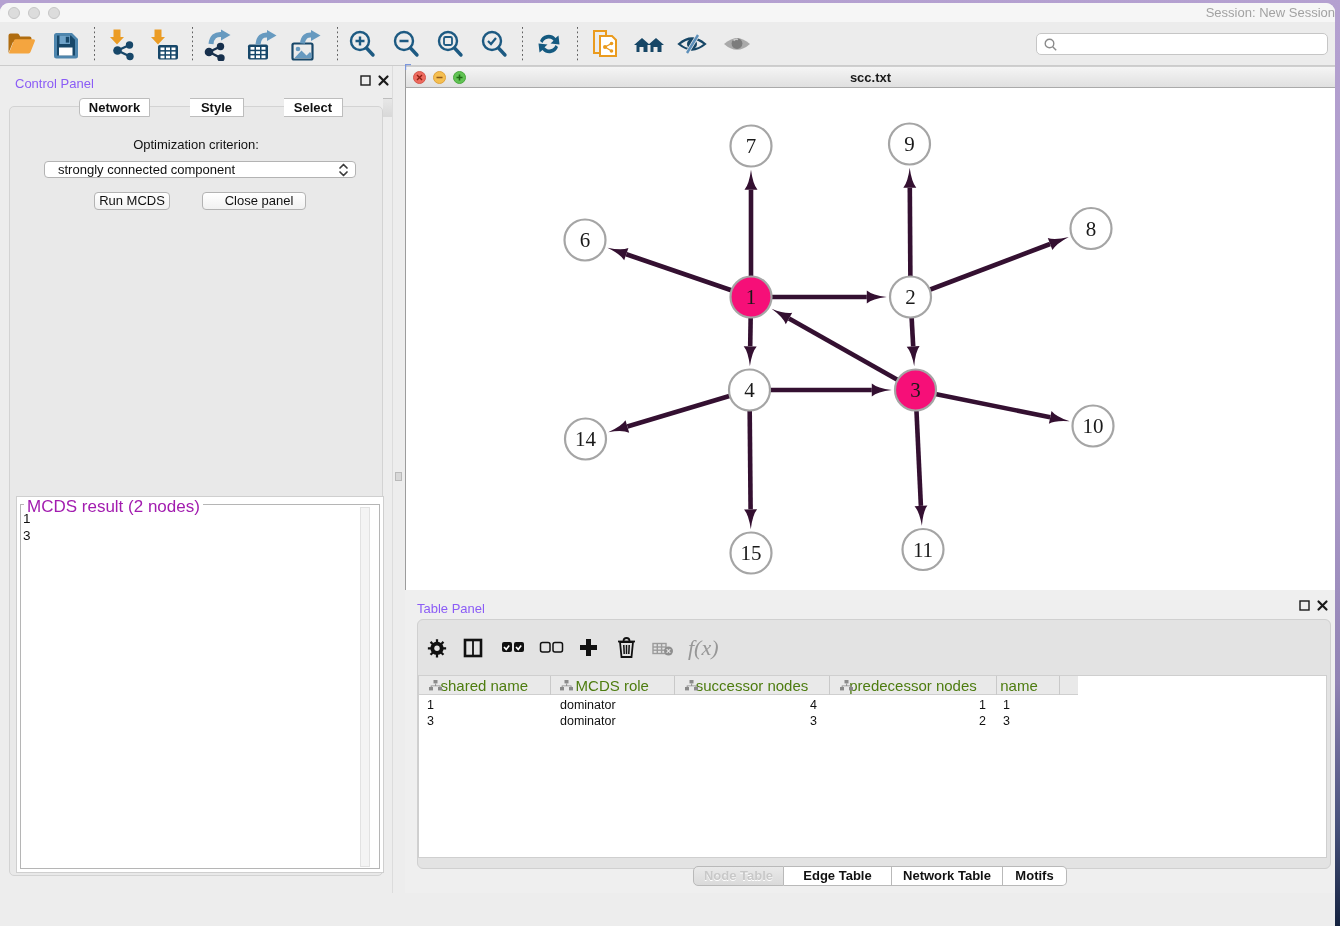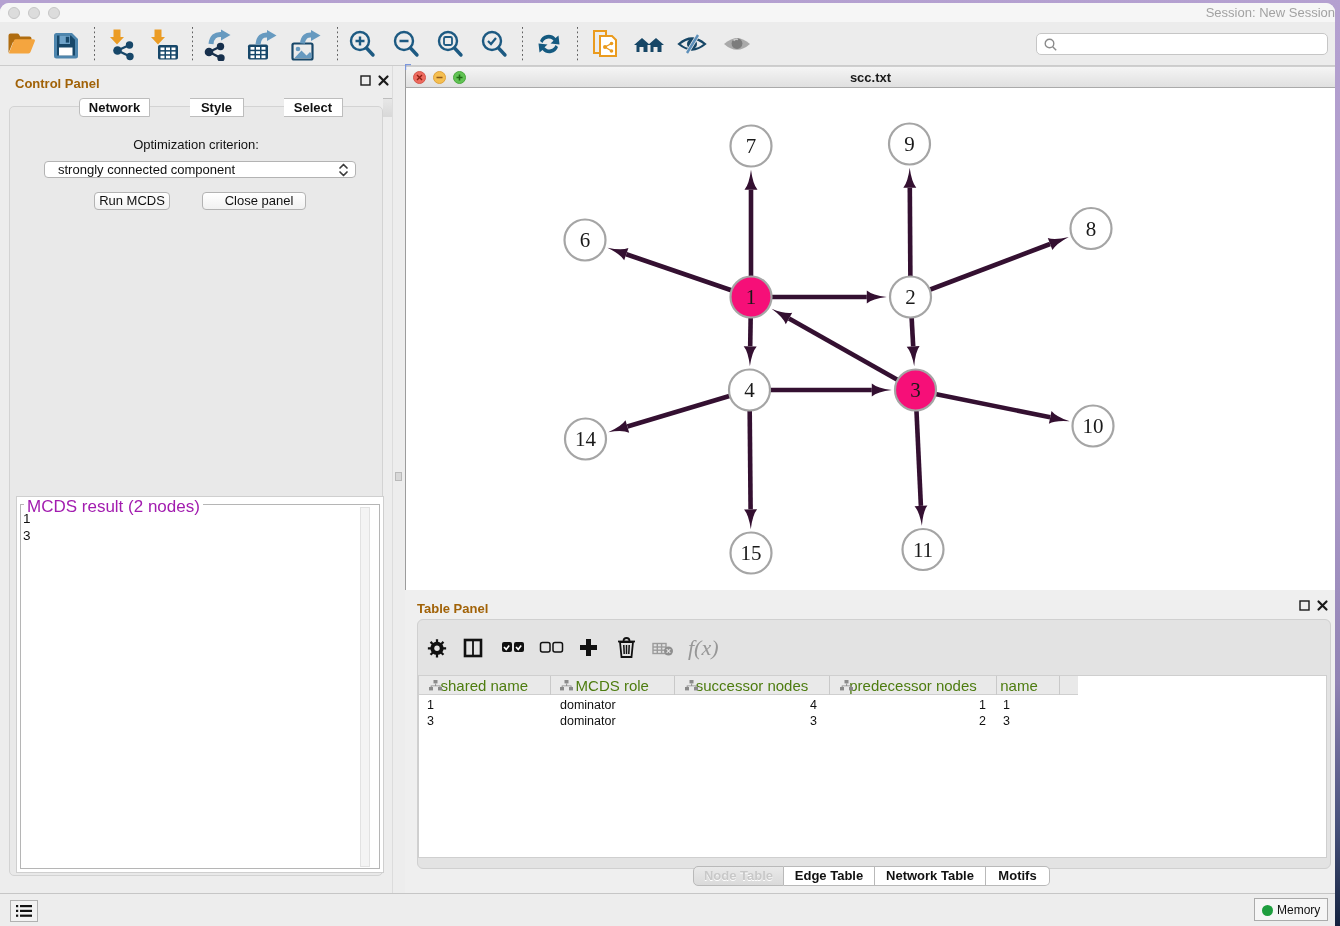--- a/index.html
+++ b/index.html
@@ -16,21 +16,21 @@
 .titlebar { position:absolute; left:0; top:0; width:100%; height:19px; background:#f6f6f6; }
 .tl-circ { position:absolute; top:4px; width:12px; height:12px; border-radius:50%; background:#dcdcdc; border:1px solid #c5c5c5; }
 .wintitle { position:absolute; left:0; top:0; width:100%; text-align:right; font-size:13px; line-height:20px; color:#a2a2a2; }
 
 .toolbar { position:absolute; left:0; top:19px; width:100%; height:44px; background:#ececec; border-bottom:1px solid #cccccc; }
 .tsep { position:absolute; top:5px; height:34px; width:1px; background-image:linear-gradient(#606060 1.5px, transparent 1.5px); background-size:1px 4.5px; }
 .ticon { position:absolute; top:5px; }
 .searchbox { position:absolute; left:1036px; top:11px; width:292px; height:22px; background:#fff; border:1px solid #c6c6c6; border-radius:5px; }
 
 .cpanel { position:absolute; left:0; top:63px; width:392px; height:827px; background:#ededed; }
-.paneltitle { font-size:13px; color:#a16207;font-weight:bold; }
+.paneltitle { font-size:13px; color:#8b5cf6; }
 .cp-content { position:absolute; left:9px; top:40px; width:374px; height:770px; background:#e9e9e9; border:1px solid #d3d3d3; border-radius:5px; }
 .tabs { position:absolute; display:flex; height:19px;gap:40px; }
 .tab { font-size:13px; font-weight:bold; letter-spacing:0px; color:#111; background:#fff; border:1px solid #bdbdbd; border-left:none; line-height:17px; text-align:center; }
 .tab.first { border-left:1px solid #bdbdbd; border-radius:4px 0 0 4px; }
 .tab.last { border-radius:0 4px 4px 0; }
 .tab.sel { background:linear-gradient(#e7e7e7,#d9d9d9); color:#c9c9c9; text-shadow:0 1px 0 #ffffff; border-bottom-color:#d9d9d9; }
 .btn { position:absolute; background:linear-gradient(#ffffff,#f1f1f1); border:1px solid #b3b3b3; border-radius:4px; font-size:13px; color:#111; text-align:center; }
 
 .netwin { position:absolute; left:405px; top:63px; width:930px; height:524px; }
 .nw-title { position:absolute; left:0; top:0; width:100%; height:22px; background:linear-gradient(#f5f5f5,#e0e0e0); border-top:1px solid #cfcfcf; border-left:1px solid #9c9c9c; border-bottom:1px solid #aaaaaa; }
@@ -416,36 +416,18 @@
       <div class="trow" style="left:584px;top:21px;">1</div>
       <div class="trow" style="left:8px;top:37px;">3</div>
       <div class="trow" style="left:141px;top:37px;">dominator</div>
       <div class="trow" style="left:256px;top:37px;width:142px;text-align:right;">3</div>
       <div class="trow" style="left:411px;top:37px;width:156px;text-align:right;">2</div>
       <div class="trow" style="left:584px;top:37px;">3</div>
     </div>
 
     <div style="position:absolute;left:288px;top:276px;display:flex;height:20px;">
       <div class="btab" style="width:91px;border-left:1px solid #b9b9b9;border-radius:5px 0 0 5px;background:linear-gradient(#e9e9e9,#dadada);color:#c8c8c8;text-shadow:0 1px 0 #fff;">Node Table</div>
-      <div class="btab" style="width:91px;">Edge Table</div>
+      <div class="btab" style="width:108px;">Edge Table</div>
       <div class="btab" style="width:111px;">Network Table</div>
       <div class="btab" style="width:64px;border-radius:0 5px 5px 0;">Motifs</div>
     </div>
   </div>
-  <div class="statusbar" id="statusbar">
-    <div style="position:absolute;left:10px;top:6px;width:28px;height:22px;background:#f2f2f2;border:1px solid #b1b1b1;">
-      <svg style="position:absolute;left:5px;top:3px;" width="16" height="14" viewBox="0 0 16 14">
-        <g fill="#111">
-          <rect x="0" y="1" width="2.2" height="2.2"></rect>
-            <rect x="4" y="1" width="12" height="2.2"></rect>
-          <rect x="0" y="5.8" width="2.2" height="2.2"></rect>
-            <rect x="4" y="5.8" width="12" height="2.2"></rect>
-          <rect x="0" y="10.6" width="2.2" height="2.2"></rect>
-            <rect x="4" y="10.6" width="12" height="2.2"></rect>
-        </g>
-      </svg>
-    </div>
-    <div style="position:absolute;left:1254px;top:4px;width:74px;height:23px;background:#f6f6f6;border:1px solid #ababab;">
-      <div style="position:absolute;left:7px;top:5.5px;width:11px;height:11px;border-radius:50%;background:#1e9e3e;"></div>
-      <div style="position:absolute;left:22px;top:0;font-size:12px;line-height:22px;color:#111;">Memory</div>
-    </div>
-  </div>
 </div>
 
 </body></html>

